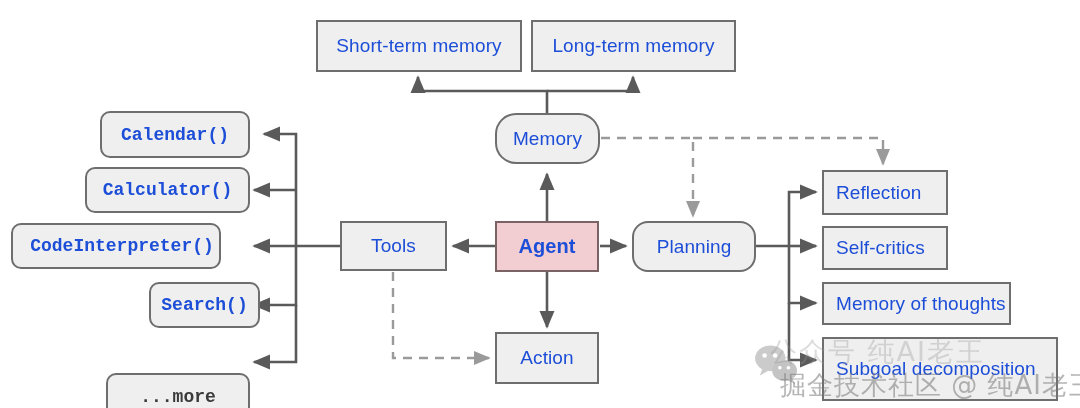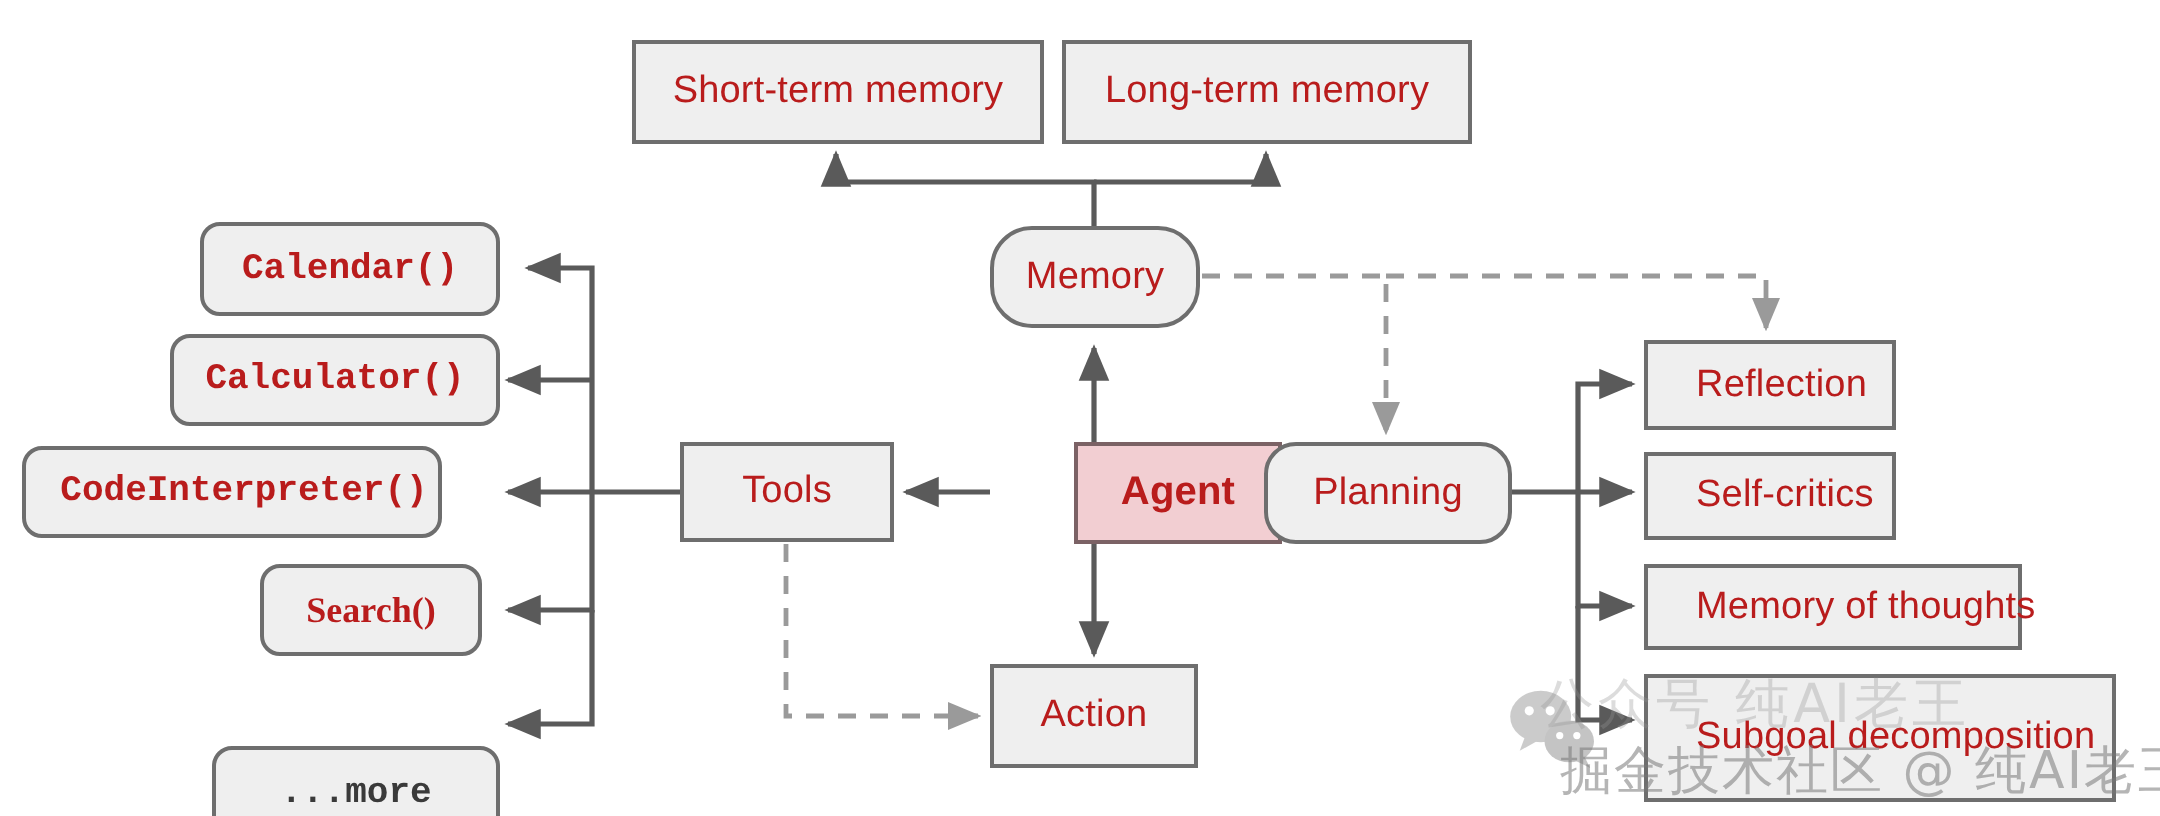--- a/index.html
+++ b/index.html
@@ -25,21 +25,21 @@
     pointer-events: none;
   }
   .node {
     position: absolute;
     box-sizing: border-box;
     background: #efefef;
     border: 2px solid #6e6e6e;
     display: flex;
     align-items: center;
     justify-content: center;
-    color: #b91c1c;
+    color: #1d4ed8;
     font-size: 19px;
     font-family: "Liberation Sans", sans-serif;
     letter-spacing: 0.1px;
     white-space: nowrap;
     z-index: 3;
   }
   .node.mono {
     font-family: "Liberation Mono", "DejaVu Sans Mono", monospace;
     font-weight: bold;
     font-size: 18px;
@@ -47,21 +47,21 @@
     border-radius: 10px;
   }
   .node.agent {
     background: #f2ced2;
     border-color: #7b6265;
     font-weight: bold;
     font-size: 20px;
   }
   .node.leftalign {
     justify-content: flex-start;
-    padding-left: 24px;
+    padding-left: 12px;
   }
   .node.dim {
     color: #3a3a3a;
   }
 
   
   #watermark {
     position: absolute;
     left: 752px;
     top: 330px;
@@ -156,21 +156,21 @@
   </div>
 
   <div class="node" style="left:531px; top:20px; width:205px; height:52px;">
     <span>Long-term memory</span>
   </div>
 
   <div class="node" style="left:495px; top:113px; width:105px; height:51px;border-radius:21px;">
     <span>Memory</span>
   </div>
 
-  <div class="node agent" style="left:495px; top:221px; width:104px; height:51px;margin-left:42px;">
+  <div class="node agent" style="left:495px; top:221px; width:104px; height:51px;">
     <span>Agent</span>
   </div>
 
   <div class="node" style="left:495px; top:332px; width:104px; height:52px;">
     <span>Action</span>
   </div>
 
   <div class="node" style="left:340px; top:221px; width:107px; height:50px;">
     <span>Tools</span>
   </div>
@@ -184,21 +184,21 @@
   </div>
 
   <div class="node mono" style="left:85px; top:167px; width:165px; height:46px;">
     <span>Calculator()</span>
   </div>
 
   <div class="node mono" style="left:11px; top:223px; width:210px; height:46px;padding-left:12px;">
     <span>CodeInterpreter()</span>
   </div>
 
-  <div class="node mono" style="left:130px; top:282px; width:111px; height:46px;font-family:Liberation Serif, serif;">
+  <div class="node mono" style="left:149px; top:282px; width:111px; height:46px;">
     <span>Search()</span>
   </div>
 
   <div class="node mono dim" style="left:106px; top:339px; width:144px; height:47px;margin-top:34px;">
     <span>...more</span>
   </div>
 
   <div class="node leftalign" style="left:822px; top:170px; width:126px; height:45px;">
     <span>Reflection</span>
   </div>

